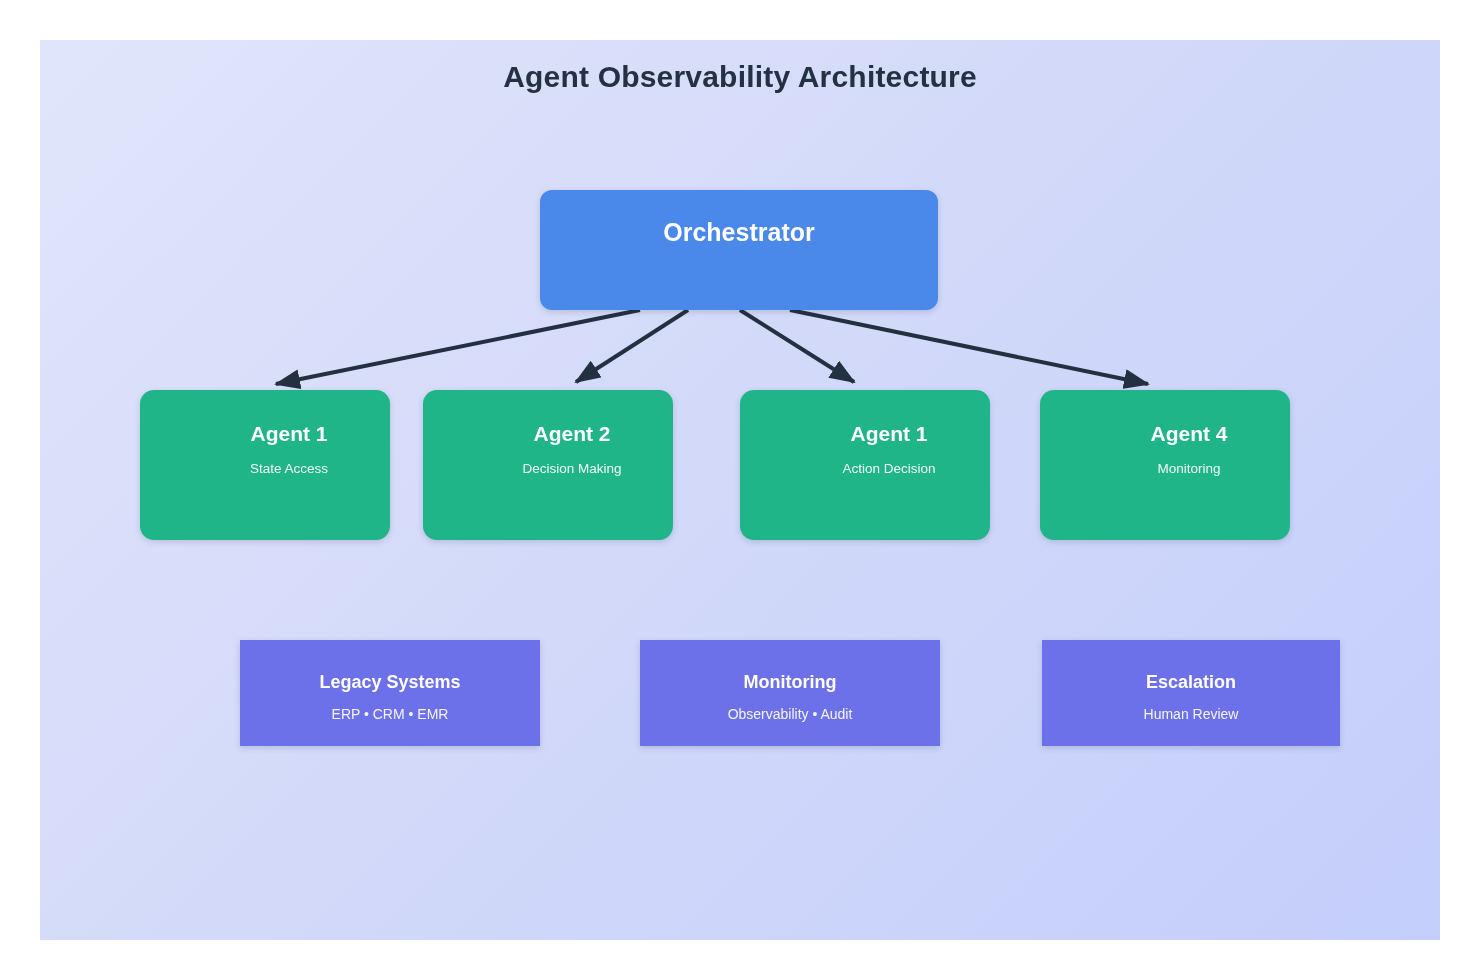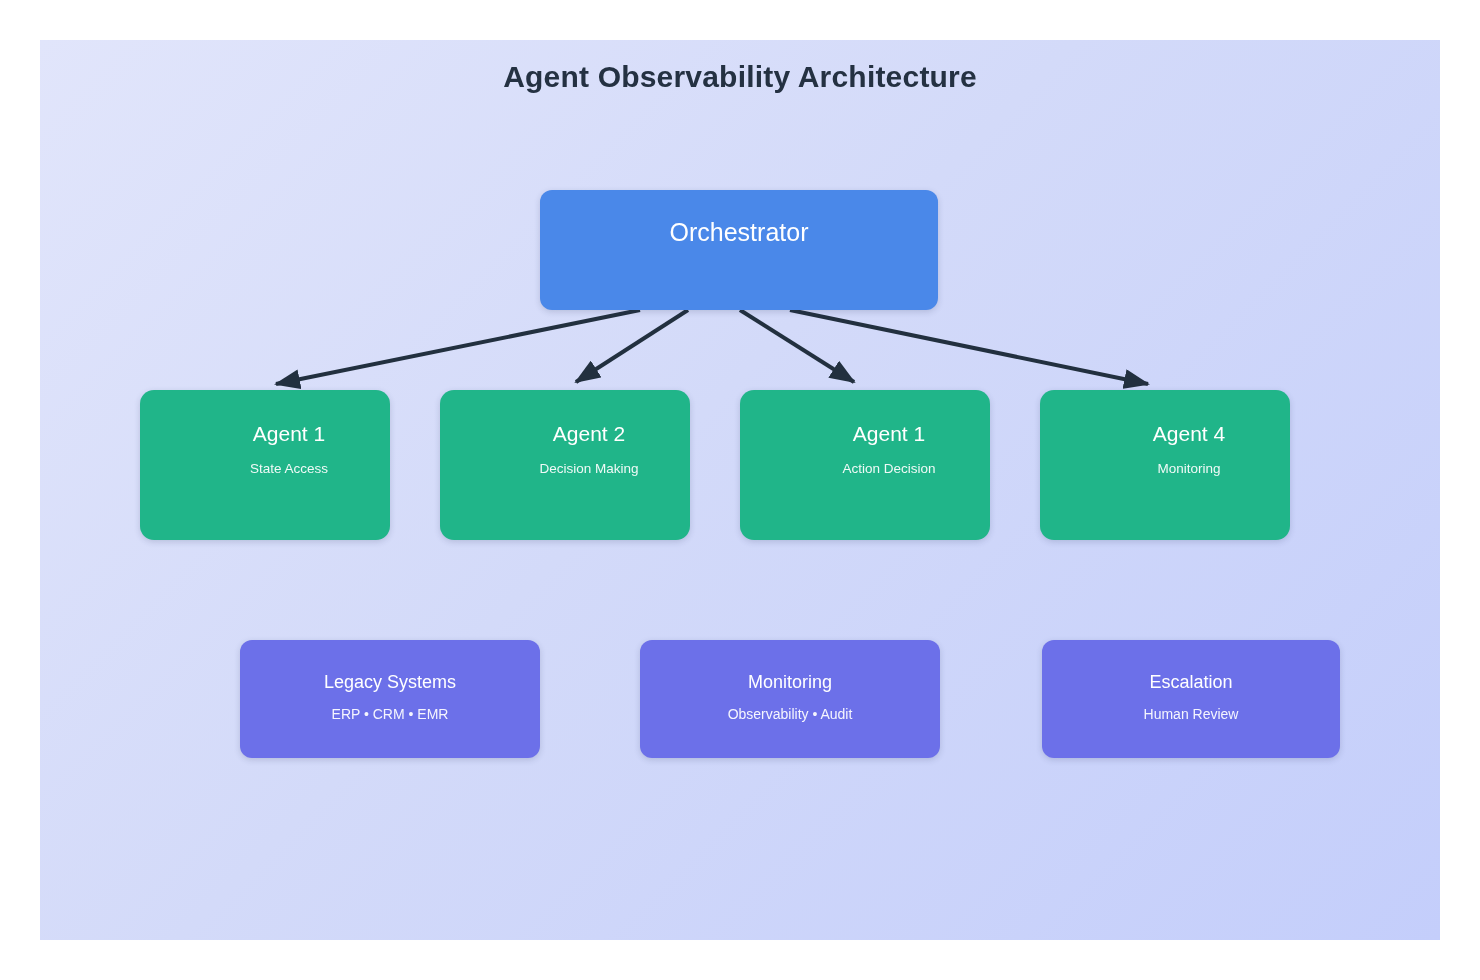--- a/index.html
+++ b/index.html
@@ -35,21 +35,21 @@
     letter-spacing: 0.2px;
   }
   .node {
     position: absolute;
     box-sizing: border-box;
     color: #ffffff;
     text-align: center;
     box-shadow: 0 2px 6px rgba(40, 50, 90, 0.18);
   }
   .node .node-title {
-    font-weight: normal;
+    font-weight: bold;
     color: #ffffff;
   }
   .node .node-subtitle {
     color: rgba(255, 255, 255, 0.93);
   }
   .orchestrator {
     left: 500px;
     top: 150px;
     width: 398px;
     height: 120px;
@@ -74,29 +74,29 @@
     padding-left: 48px;
   }
   .agent .node-title {
     font-size: 21px;
     margin-bottom: 15px;
   }
   .agent .node-subtitle {
     font-size: 13.5px;
   }
   .agent-1 { left: 100px; }
-  .agent-2 { left: 400px; }
+  .agent-2 { left: 383px; }
   .agent-3 { left: 700px; }
   .agent-4 { left: 1000px; }
   .support {
     top: 600px;
     width: 300px;
-    height: 118px;
+    height: 106px;
     background: #6c70e9;
-    border-radius: 12px;
+    border-radius: 0;
     padding-top: 32px;
   }
   .support .node-title {
     font-size: 18px;
     margin-bottom: 13px;
   }
   .support .node-subtitle {
     font-size: 14px;
   }
   .support-legacy { left: 200px; }

